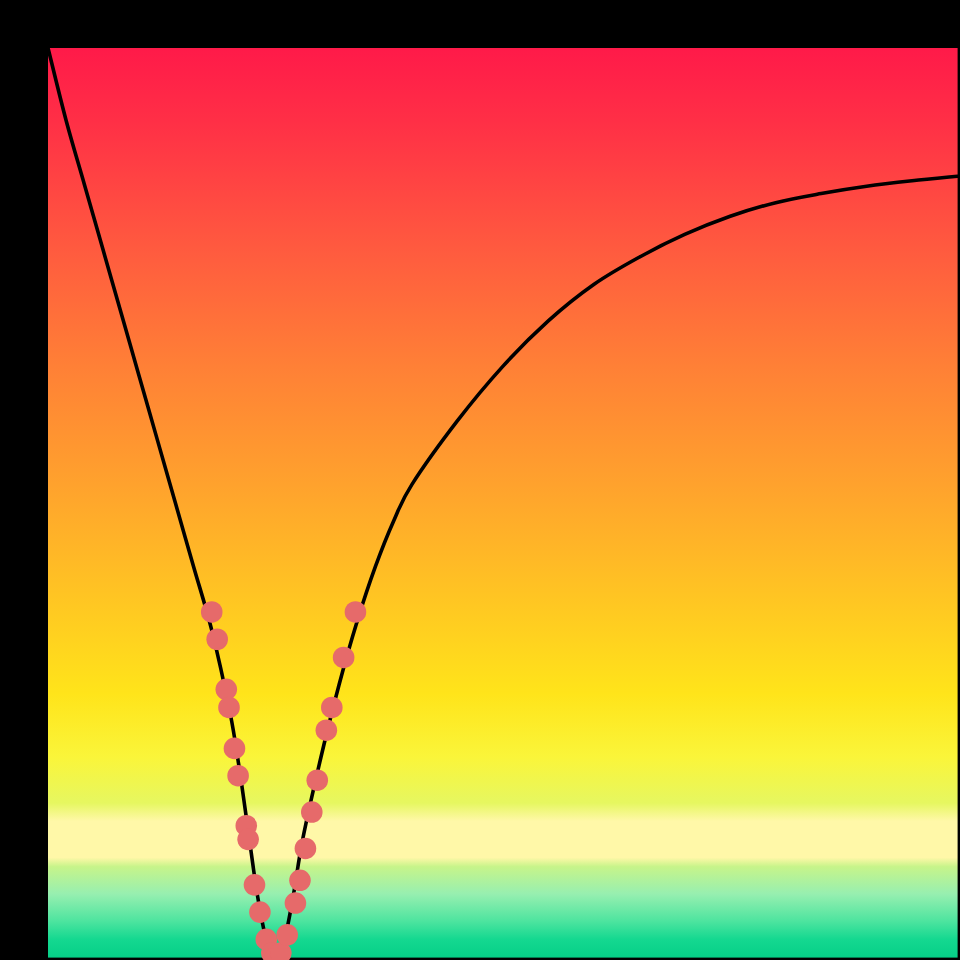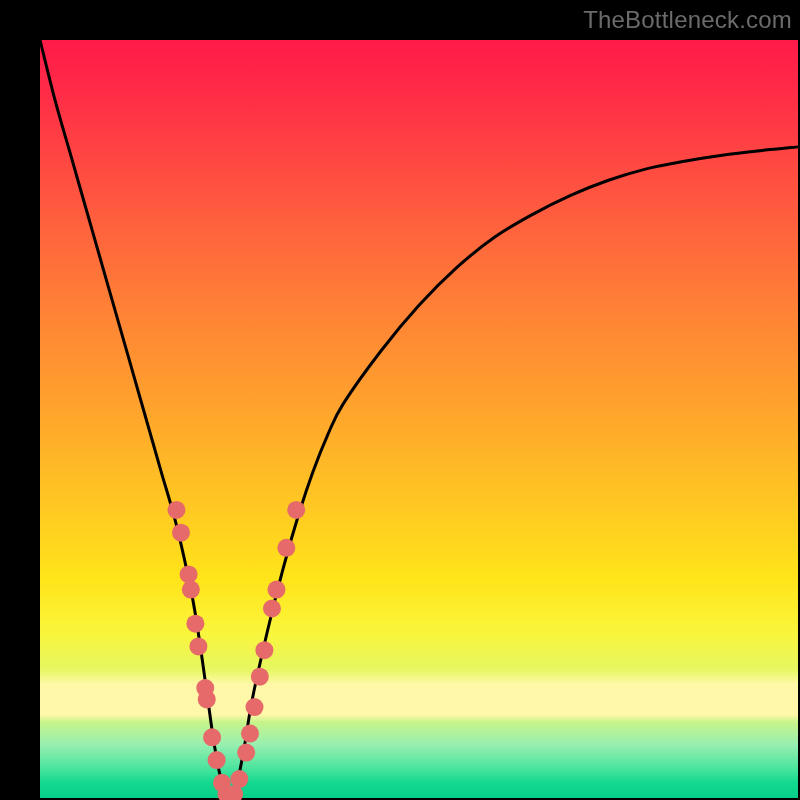--- a/index.html
+++ b/index.html
@@ -93,14 +93,13 @@
           <circle cx="214.51" cy="667.04" r="9" fill="#e66a6a" stroke="#c94f4f" stroke-width="0"></circle>
           <circle cx="219.82" cy="636.72" r="9" fill="#e66a6a" stroke="#c94f4f" stroke-width="0"></circle>
           <circle cx="224.37" cy="610.19" r="9" fill="#e66a6a" stroke="#c94f4f" stroke-width="0"></circle>
           <circle cx="231.95" cy="568.50" r="9" fill="#e66a6a" stroke="#c94f4f" stroke-width="0"></circle>
           <circle cx="236.50" cy="549.55" r="9" fill="#e66a6a" stroke="#c94f4f" stroke-width="0"></circle>
           <circle cx="246.35" cy="507.86" r="9" fill="#e66a6a" stroke="#c94f4f" stroke-width="0"></circle>
           <circle cx="256.20" cy="469.96" r="9" fill="#e66a6a" stroke="#c94f4f" stroke-width="0"></circle>
         </g>
     </svg>
   </div>
-  <div class="watermark">TheBottleneck.com</div>
 </div>
 
 </body></html>

